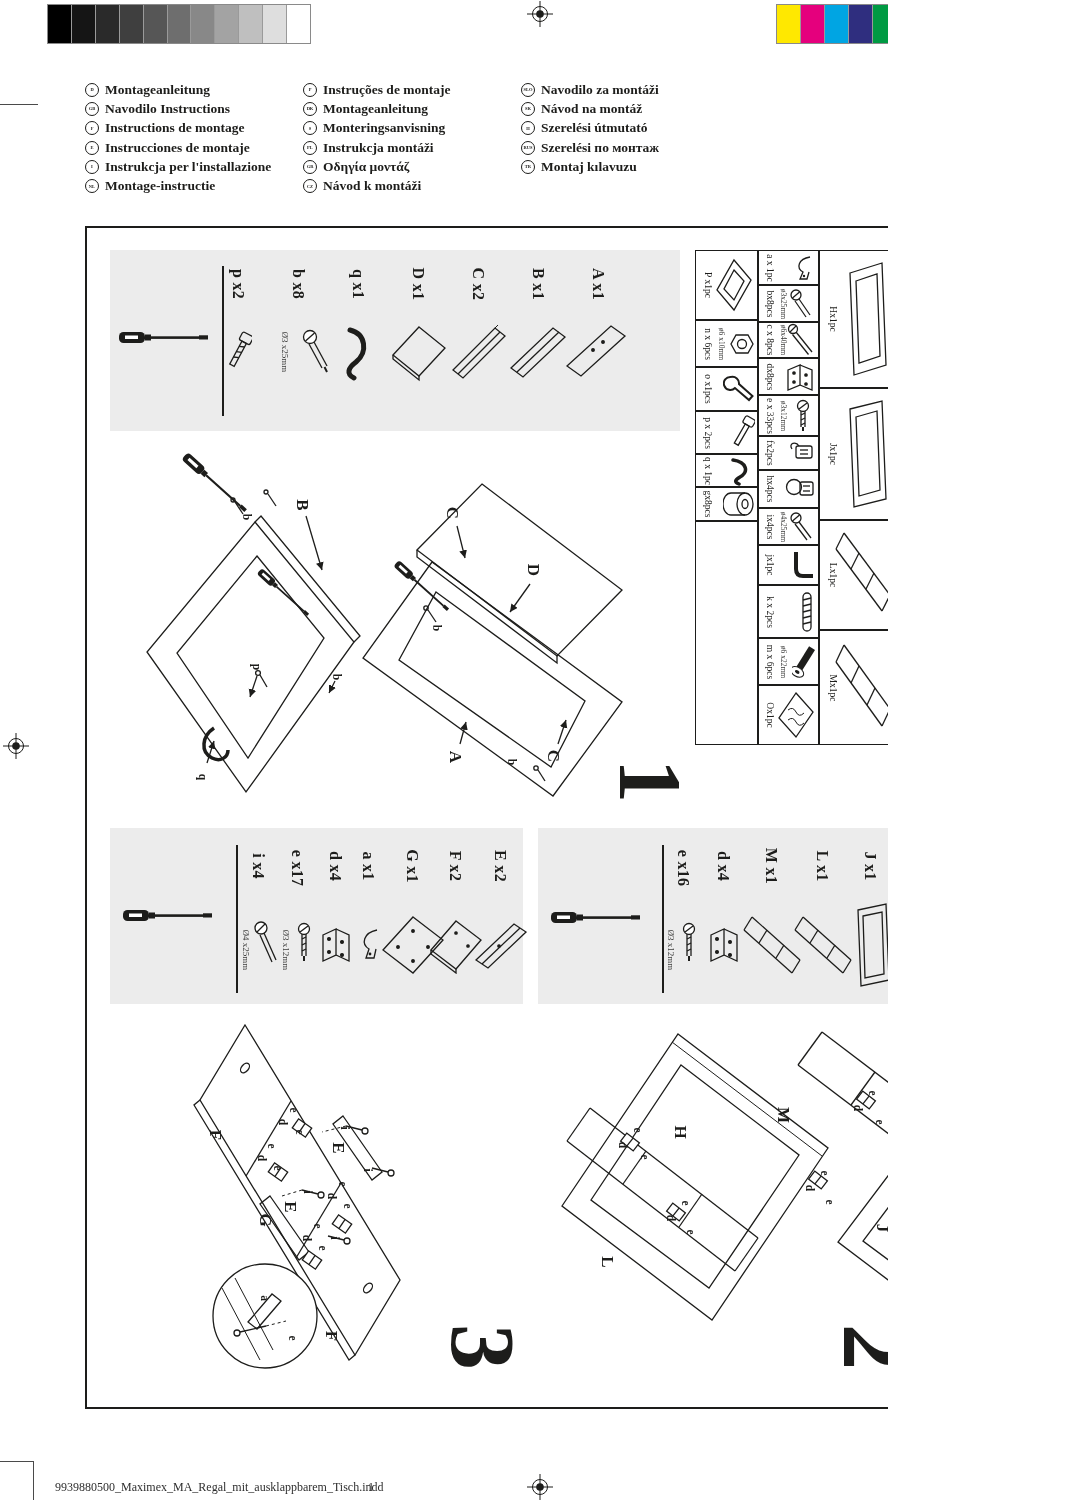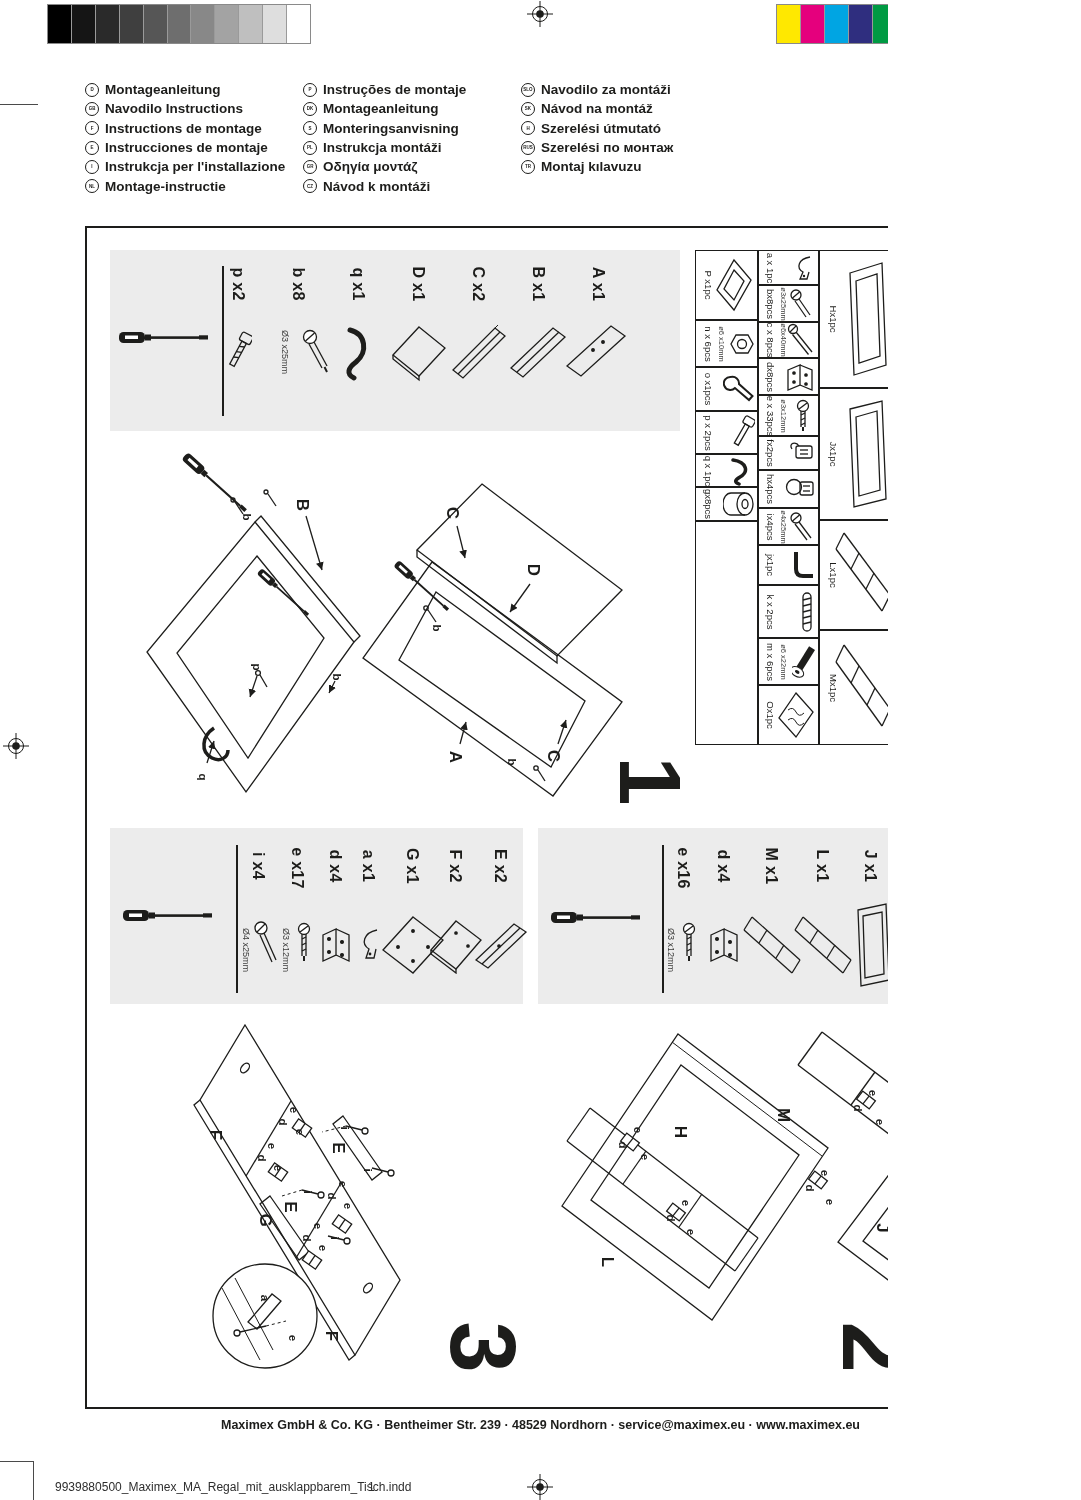--- a/index.html
+++ b/index.html
@@ -1,17 +1,17 @@
 <!DOCTYPE html>
 <html><head>
 <meta charset="utf-8">
 <style>
   html,body{margin:0;padding:0;background:#fff;}
   .page{position:relative;width:888px;height:1500px;background:#fff;overflow:hidden;
-        font-family:Liberation Sans, sans-serif;color:#1d1d1b;}
+        font-family:Liberation Serif, serif;color:#1d1d1b;}
   .abs{position:absolute;}
   .rot{position:absolute;transform:translate(-50%,-50%) rotate(90deg);white-space:nowrap;}
   .rotccw{position:absolute;transform:translate(-50%,-50%) rotate(-90deg);white-space:nowrap;}
   .partlbl{font-weight:bold;font-size:16px;letter-spacing:.3px;}
   .sizelbl{font-size:9px;color:#3c3c3b;}
   .tlbl{font-size:9.5px;}
   .tsize{font-size:7.5px;color:#3c3c3b;}
   .dlbl{font-size:17px;font-weight:bold;}
   .slbl{font-size:11.5px;font-weight:bold;}
   .bigdigit{font-weight:bold;font-size:92px;line-height:1;}
@@ -940,20 +940,19 @@
   <div class="rot slbl" style="left:858px;top:1108px;">d</div>
   <div class="rot slbl" style="left:873px;top:1093px;">e</div>
   <div class="rot slbl" style="left:880px;top:1122px;">e</div>
   <div class="rot slbl" style="left:810px;top:1188px;">d</div>
   <div class="rot slbl" style="left:825px;top:1173px;">e</div>
   <div class="rot slbl" style="left:830px;top:1202px;">e</div>
   <div class="rot bigdigit" style="left:875px;top:1347px;">2</div>
 
   <div class="rotccw" style="left:1001px;top:1311px;font-size:9.5px;letter-spacing:.2px;">© MAXIMEX®  12.08.2021_9939880500</div>
 
-  <div class="footer">Maximex GmbH &amp; Co. KG · Bentheimer Str. 239 · 48529 Nordhorn · service@maximex.eu · www.maximex.eu</div>
 
   <div class="slugtxt" style="left:55px;text-align:right;">9939880500_Maximex_MA_Regal_mit_ausklappbarem_Tisch.indd</div>
   <div class="slugtxt" style="left:368px;">1</div>
   <div class="slugtxt" style="left:962px;">16.08.21</div>
   <div class="slugtxt" style="left:1013px;margin-top:32px;">10:59</div>
 
 </div>
 
 </body></html>

